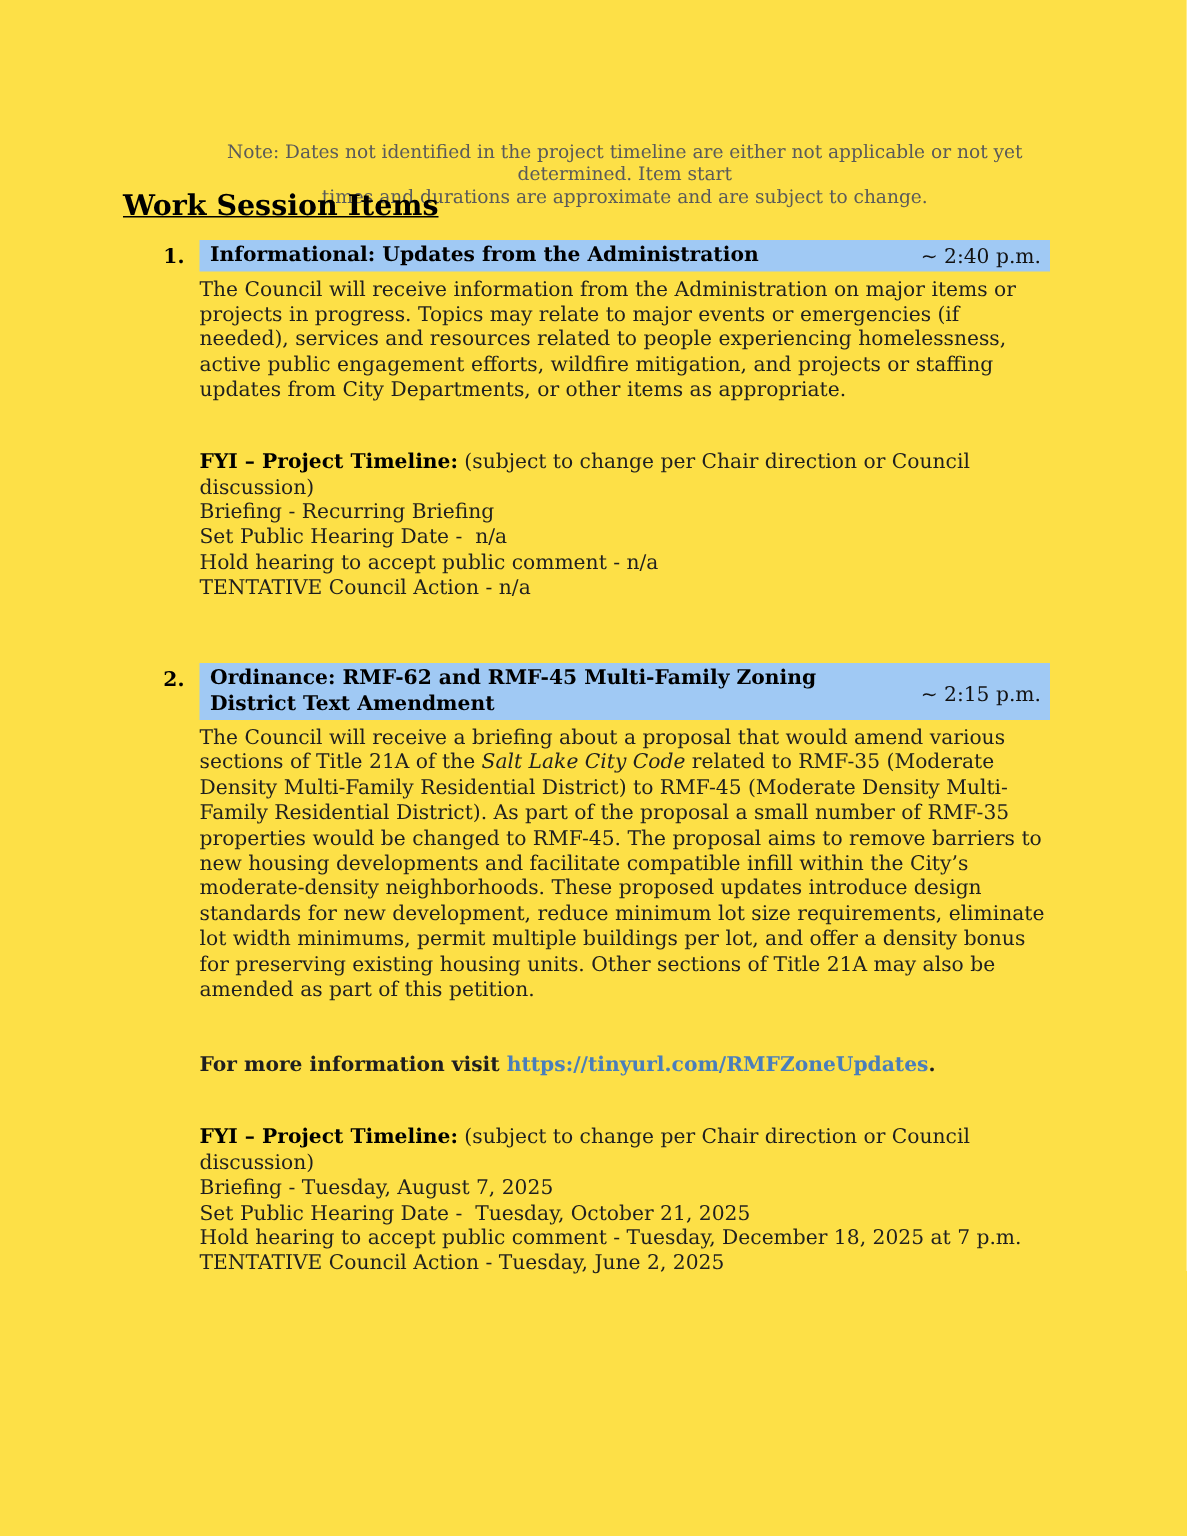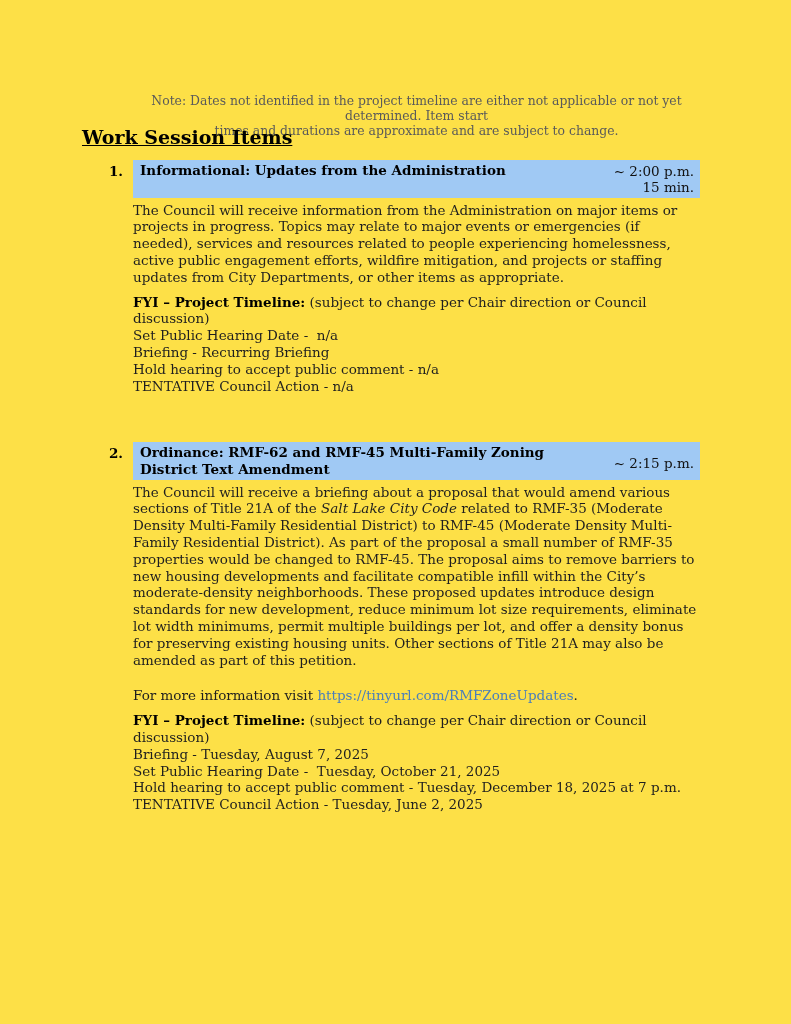--- a/index.html
+++ b/index.html
@@ -75,22 +75,22 @@
     color: #111111;
     white-space: nowrap;
   }
   .item-1 .bar-time { top: 3px; }
   .item-2 .bar-time { top: 13px; }
   .bar-duration {
     text-align: right;
     color: #111111;
   }
   .description { margin-top: 4px; }
-  .more-info { margin-top: 19px; }
-  .fyi { margin-top: 8px; }
+  .more-info { margin-top: 34px; font-weight: bold; }
+  .fyi { margin-top: 31px; }
   .fyi-label { font-weight: bold; color: #000000; }
   .timeline-line { white-space: pre-wrap; }
   .italic { font-style: italic; }
   .link {
     color: #4a7ebb;
     text-decoration: none;
     cursor: pointer;
   }
 </style>
 </head>
@@ -103,28 +103,27 @@
     <div>times and durations are approximate and are subject to change.</div>
   </div>
 
   <div class="section-title">Work Session Items</div>
 
   <div class="item item-1">
     <div class="item-number">1.</div>
     <div class="item-body">
       <div class="title-bar">
         <div class="bar-title">Informational: Updates from the Administration</div>
-        <span class="bar-time">~ 2:00 p.m.</span>
-        <div class="bar-duration">15 min.</div>
+        <span class="bar-time">~ 2:40 p.m.</span>
       </div>
       <div class="description">The Council will receive information from the Administration on major items or projects in progress. Topics may relate to major events or emergencies (if needed), services and resources related to people experiencing homelessness, active public engagement efforts, wildfire mitigation, and projects or staffing updates from City Departments, or other items as appropriate.</div>
       <div class="fyi">
         <div><span class="fyi-label">FYI – Project Timeline:</span> <span>(subject to change per Chair direction or Council discussion)</span></div>
+        <div class="timeline-line">Briefing - Recurring Briefing</div>
         <div class="timeline-line">Set Public Hearing Date -  n/a</div>
-        <div class="timeline-line">Briefing - Recurring Briefing</div>
         <div class="timeline-line">Hold hearing to accept public comment - n/a</div>
         <div class="timeline-line">TENTATIVE Council Action - n/a</div>
       </div>
     </div>
   </div>
 
   <div class="item item-2">
     <div class="item-number">2.</div>
     <div class="item-body">
       <div class="title-bar">

